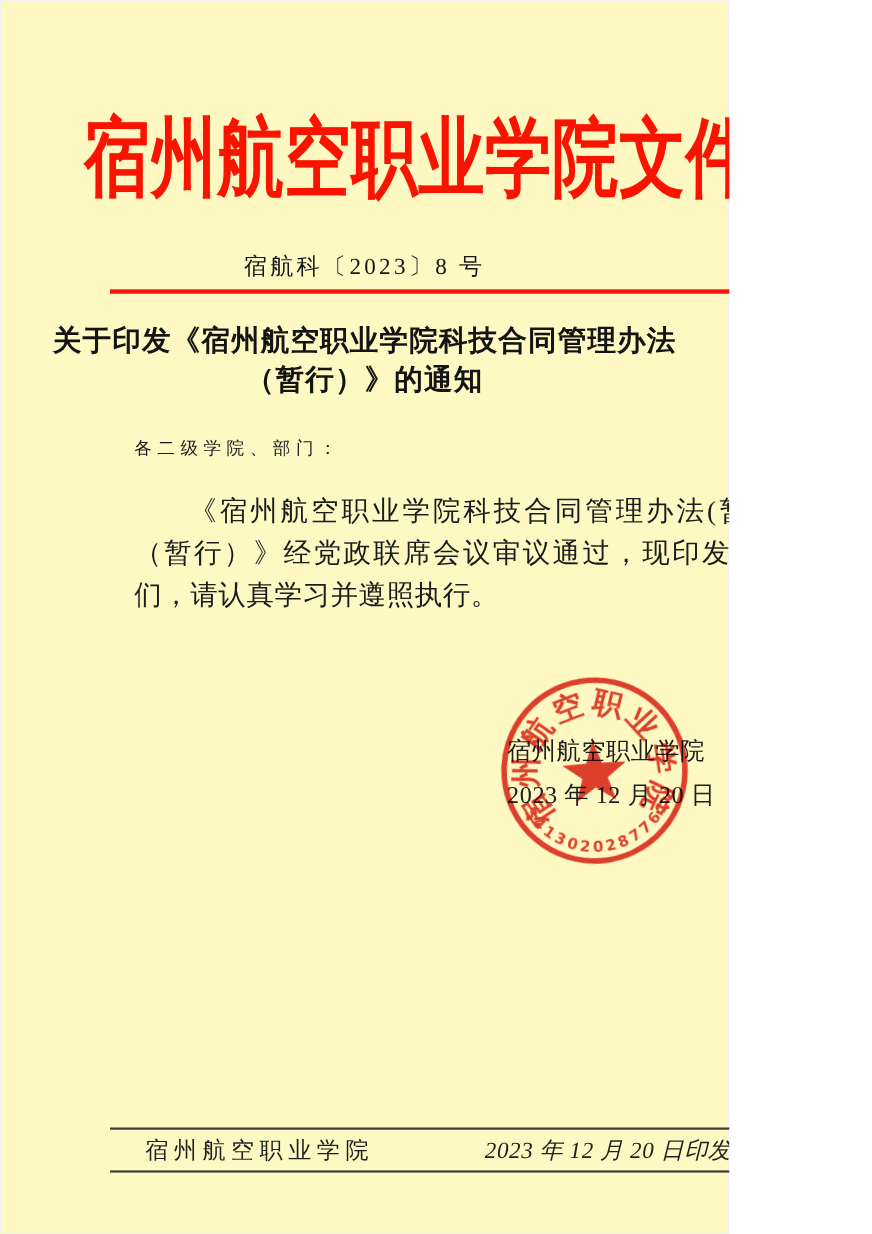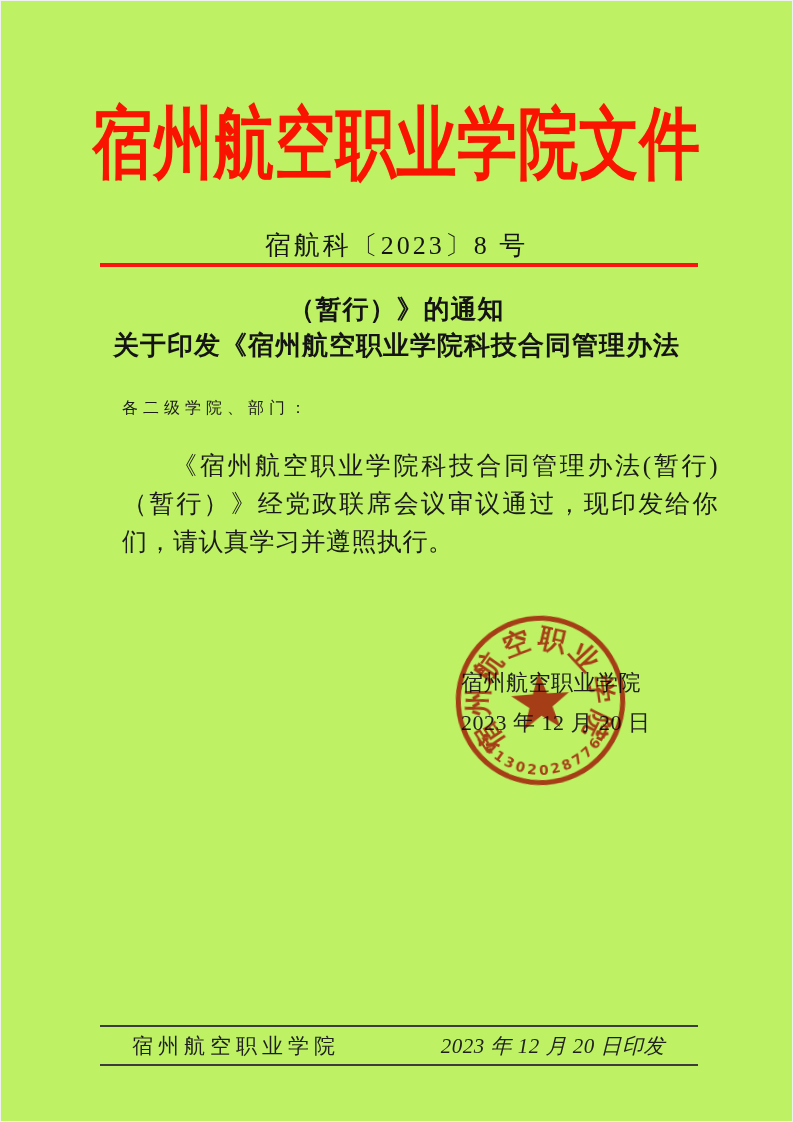--- a/index.html
+++ b/index.html
@@ -3,33 +3,33 @@
 <meta charset="utf-8">
 <style>
   :root{
     --header-red:#f81400;
     --separator-red:#fb1410;
     --seal-red:#dc3126;
     --body-text:#1b1b1b;
   }
   html,body{margin:0;padding:0;background:#fff;}
   .page{
-    position:relative;width:793px;height:1122px;background:#bef264;overflow:hidden;
+    position:relative;width:663px;height:1122px;background:#fef9c3;overflow:hidden;
     font-family:"Liberation Serif","DejaVu Serif",serif;color:var(--body-text);
     box-shadow:inset 0 0 0 1px #f1f1f1;
   }
   .red-head{
     position:absolute;top:103px;left:0;width:100%;text-align:center;
     font-size:78px;line-height:1.06;font-weight:700;color:var(--header-red);
     white-space:nowrap;transform:scaleX(0.77);letter-spacing:1px;
     text-shadow:0 0 1px rgba(248,20,0,.45);
   }
   .doc-no{
     position:absolute;top:228px;left:0;width:100%;text-align:center;
-    font-size:26px;letter-spacing:3px;color:#151515;font-family:Liberation Serif, serif;
+    font-size:21px;letter-spacing:3px;color:#151515;font-family:Liberation Serif, serif;
   }
   .red-rule{
     position:absolute;top:263px;left:100px;width:598px;height:4px;
     background:var(--separator-red);
   }
   .subject{
     position:absolute;top:292px;left:0;width:100%;text-align:center;
     font-size:26px;font-weight:700;line-height:36px;color:#141414;letter-spacing:1px;
   }
   .salutation{
@@ -74,22 +74,22 @@
 
 <div class="page">
 
   <div class="red-head">宿州航空职业学院文件</div>
 
   <div class="doc-no">宿航科〔2023〕8 号</div>
 
   <div class="red-rule"></div>
 
   <div class="subject">
+    <div>关于印发《宿州航空职业学院科技合同管理办法</div>
     <div>（暂行）》的通知</div>
-    <div>关于印发《宿州航空职业学院科技合同管理办法</div>
   </div>
 
   <div class="salutation">各二级学院、部门：</div>
 
   <p class="body-para">《宿州航空职业学院科技合同管理办法(暂行)（暂行）》经党政联席会议审议通过，现印发给你们，请认真学习并遵照执行。</p>
 
   <div class="sig-block">
     <div class="sig-org">宿州航空职业学院</div>
     <div class="sig-date">2023 年 12 月 20 日</div>
   </div>

